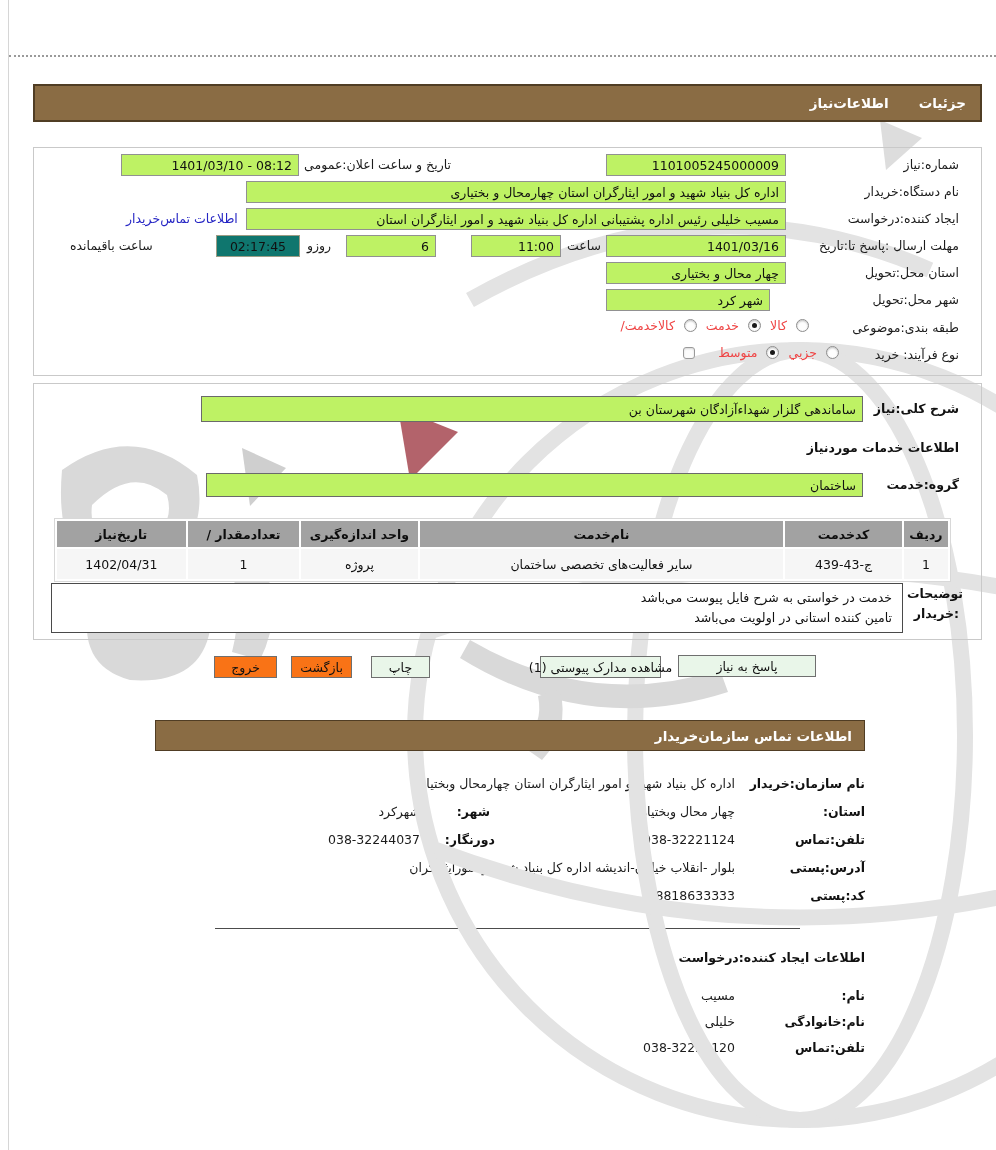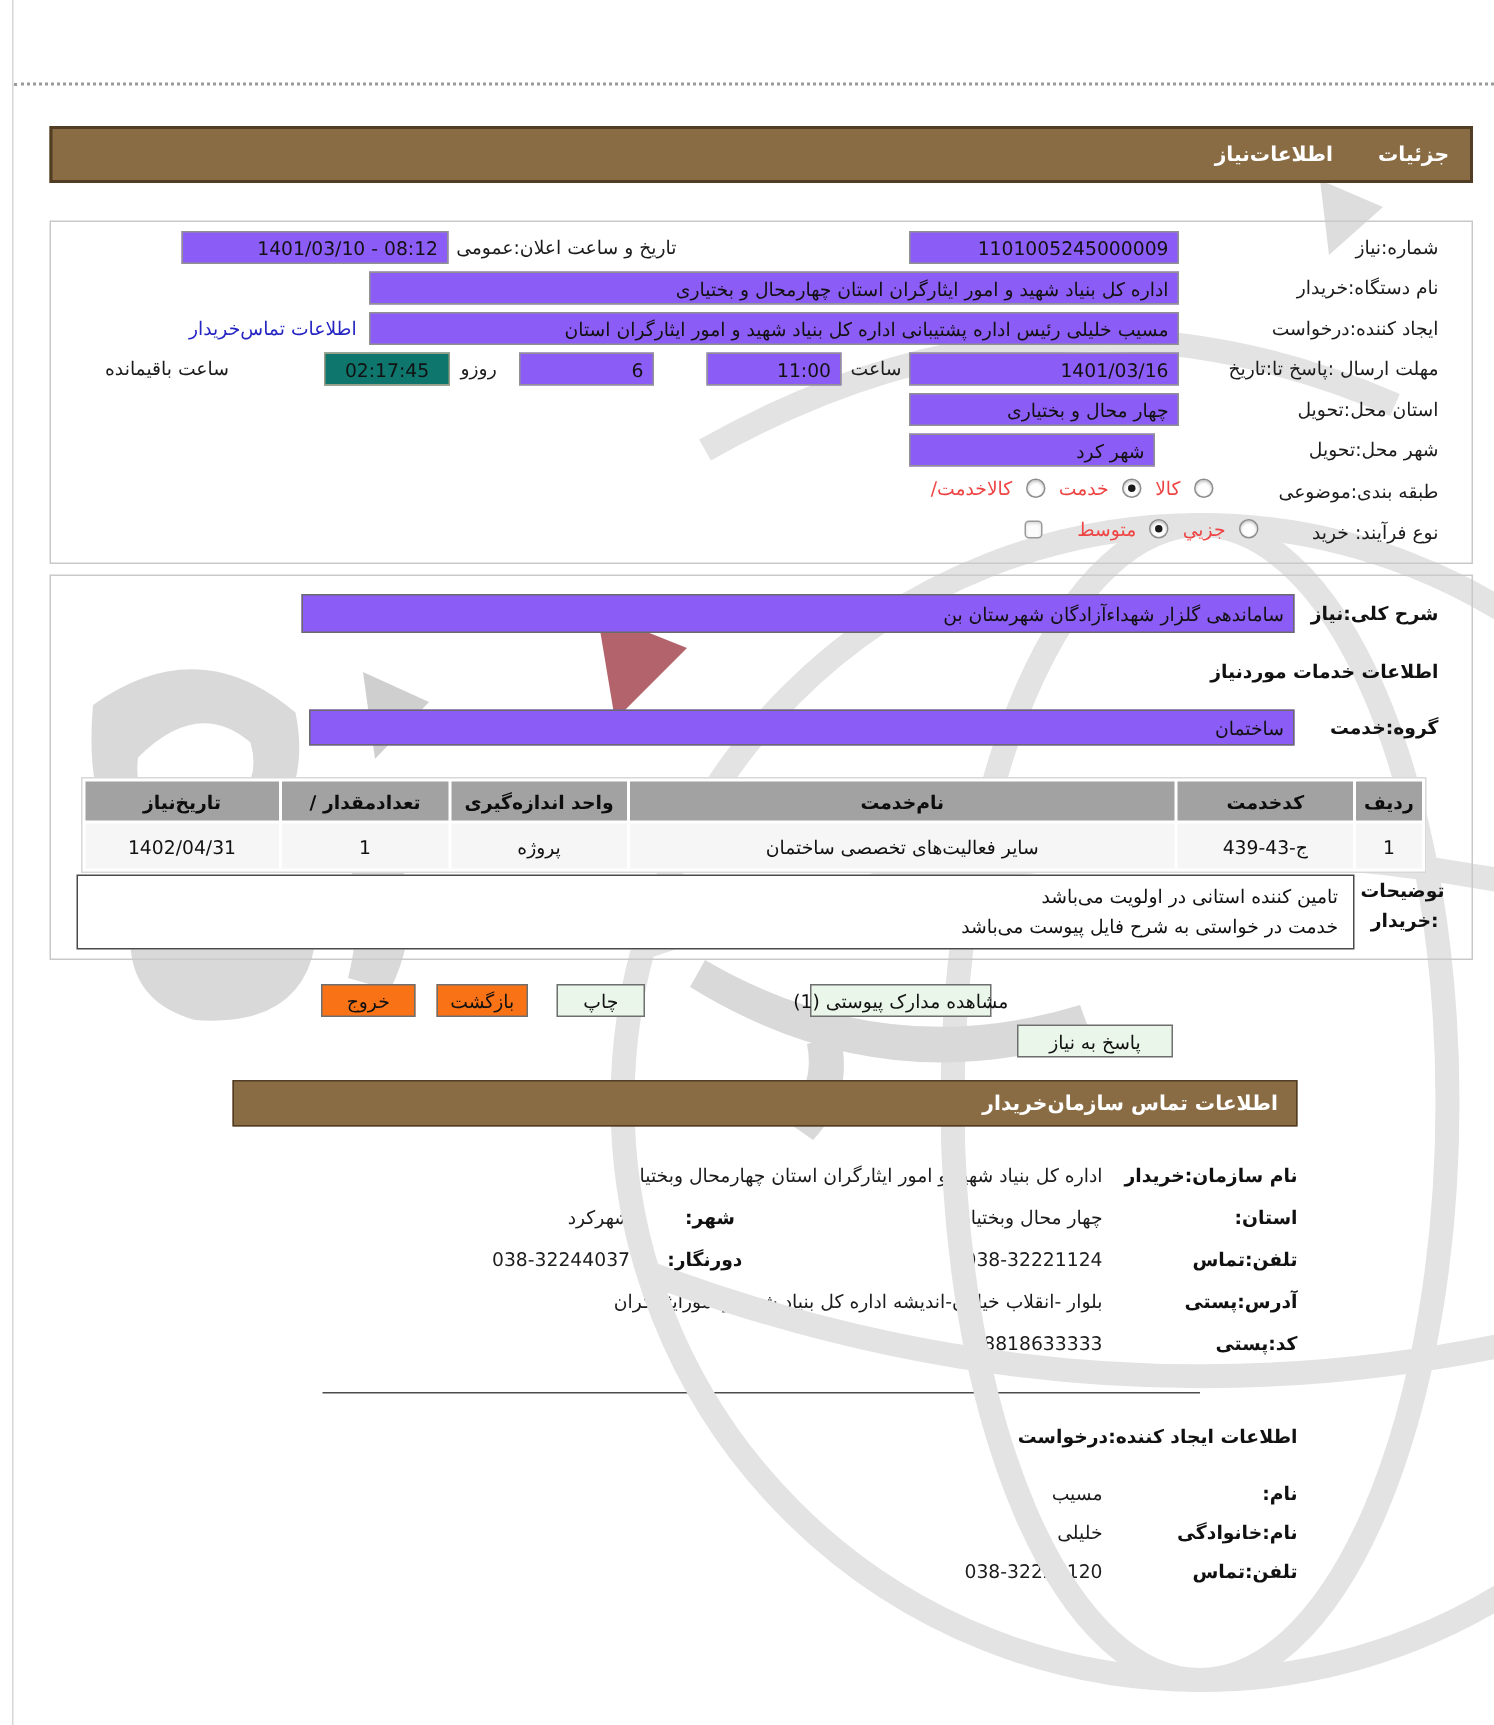--- a/index.html
+++ b/index.html
@@ -4,21 +4,21 @@
 <style>
   html,body{margin:0;padding:0;background:#fff;}
   body{font-family:"DejaVu Sans","Liberation Sans",sans-serif;}
   #page{position:relative;width:996px;height:1150px;background:#fff;overflow:hidden;direction:rtl;}
   .abs{position:absolute;}
   
   #wm{position:absolute;inset:0;z-index:1;pointer-events:none;}
   
   .lbl{font-size:12.5px;color:#1c1c1c;white-space:nowrap;}
   .blbl{font-size:12.5px;font-weight:bold;color:#111;white-space:nowrap;}
-  .ibox{border:1px solid #919191;background:#8b5cf6;font-size:12.5px;color:#111;
+  .ibox{border:1px solid #919191;background:#bef264;font-size:12.5px;color:#111;
         display:flex;align-items:center;padding:0 6px;box-sizing:border-box;z-index:3;}
   .ltr{direction:ltr;justify-content:flex-end;}
   
   .brownbar{background:#8a6c44;border:2px solid #503d24;box-sizing:border-box;z-index:2;
             display:flex;align-items:center;color:#fff;font-weight:bold;font-size:13.5px;}
   
   .radio{width:13px;height:13px;border:1px solid #8d8d8d;border-radius:50%;background:#fefefe;
          box-shadow:inset 0 1px 2px rgba(0,0,0,.25);display:inline-block;box-sizing:border-box;flex:none;}
   .radio.checked{position:relative;}
   .radio.checked::after{content:"";position:absolute;left:3px;top:3px;width:5px;height:5px;border-radius:50%;background:#1a1a1a;}
@@ -166,26 +166,26 @@
           <td>پروژه</td>
           <td>1</td>
           <td>1402/04/31</td>
         </tr>
       </tbody>
     </table>
 
     <div class="abs blbl" style="right:18px;top:202px;">توضیحات</div>
     <div class="abs blbl" style="right:22px;top:222px;">:خریدار</div>
     <div class="abs notes" style="left:17px;top:199px;width:852px;height:50px;">
+      <div>خدمت در خواستی به شرح فایل پیوست می‌باشد</div>
       <div>تامین کننده استانی در اولویت می‌باشد</div>
-      <div>خدمت در خواستی به شرح فایل پیوست می‌باشد</div>
     </div>
   </div>
 
-  <div class="abs btn green" style="left:678px;top:683px;width:104px;height:22px;">پاسخ به نیاز</div>
+  <div class="abs btn green" style="left:678px;top:655px;width:138px;height:22px;">پاسخ به نیاز</div>
   <div class="abs btn green" style="left:540px;top:656px;width:121px;height:22px;">مشاهده مدارک پیوستی (1)</div>
   <div class="abs btn green" style="left:371px;top:656px;width:59px;height:22px;">چاپ</div>
   <div class="abs btn pink" style="left:291px;top:656px;width:61px;height:22px;">بازگشت</div>
   <div class="abs btn pink" style="left:214px;top:656px;width:63px;height:22px;">خروج</div>
 
   <div class="abs brownbar" style="left:155px;top:720px;width:710px;height:31px;padding:0 12px;border-width:1px;">
     <span>اطلاعات تماس سازمان‌خریدار</span>
   </div>
 
   <div class="abs blbl" style="right:131px;top:776px;">نام سازمان:خریدار</div>

